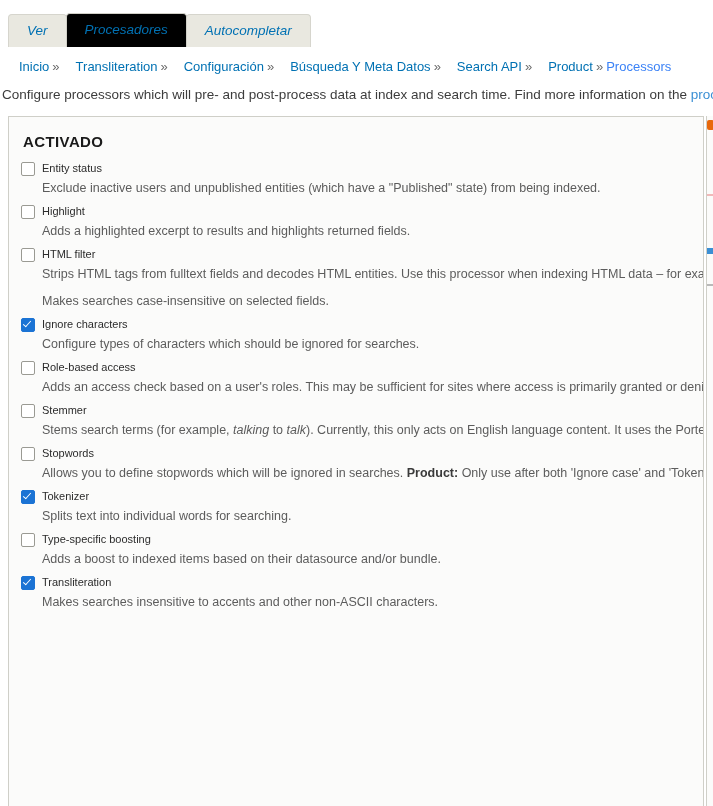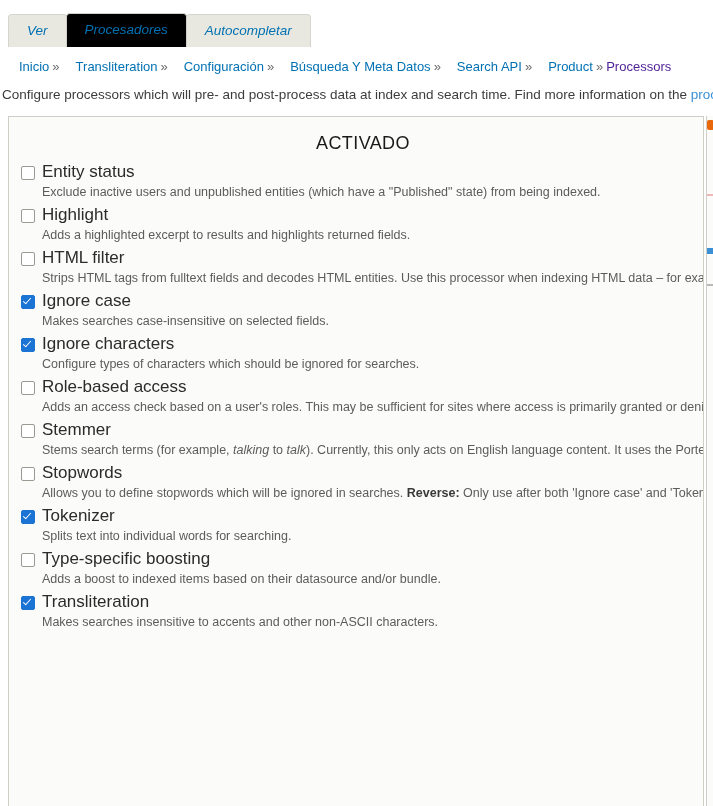--- a/index.html
+++ b/index.html
@@ -75,21 +75,21 @@
     color: #0071b3;
     text-decoration: none;
     cursor: pointer;
     margin-left: 13px;
   }
   .breadcrumb .sep {
     color: #6b6b6b;
     padding: 0 3px;
   }
   .breadcrumb .current {
-    color: #4c1d95;
+    color: #3b82f6;
   }
 
   
   .intro {
     padding: 11px 0 0 2px;
     font-size: 13.5px;
     line-height: 18px;
     color: #3c3c3c;
     white-space: nowrap;
     overflow: hidden;
@@ -111,26 +111,25 @@
     left: 8px;
     top: 0;
     width: 696px;
     height: 693px;
     background: #fbfbfa;
     border: 1px solid #cfcfc8;
     box-sizing: border-box;
     overflow: hidden;
   }
   .panel-title {
-    font-size: 18px;
-    font-weight: normal;
+    font-size: 15px;
+    font-weight: bold;
     letter-spacing: 0.4px;
     color: #1a1a1a;
     padding: 16px 0 0 14px;
-    text-align: center;
   }
 
   .proc-list {
     padding: 10px 0 0 12px;
   }
   .proc-item {
     margin-bottom: 7px;
   }
   .proc-head {
     display: flex;
@@ -160,21 +159,21 @@
     position: absolute;
     left: 3px;
     top: 0px;
     width: 3px;
     height: 7px;
     border: solid #fff;
     border-width: 0 1.6px 1.6px 0;
     transform: rotate(42deg);
   }
   .proc-label {
-    font-size: 17px;
+    font-size: 11px;
     color: #2b2b2b;
     cursor: pointer;
   }
   .proc-desc {
     font-size: 12.5px;
     color: #5c5c5c;
     line-height: 16px;
     padding: 4px 0 0 21px;
     white-space: nowrap;
     overflow: hidden;
@@ -247,24 +246,20 @@
           <div class="proc-desc">Adds a highlighted excerpt to results and highlights returned fields.</div>
         </div>
         <div class="proc-item">
           <div class="proc-head">
             <span class="cb" role="checkbox"></span>
             <span class="proc-label">HTML filter</span>
           </div>
           <div class="proc-desc">Strips HTML tags from fulltext fields and decodes HTML entities. Use this processor when indexing HTML data – for examp</div>
         </div>
         <div class="proc-item">
-          <div class="proc-head">
-            <span class="cb checked" role="checkbox"></span>
-            <span class="proc-label">Ignore case</span>
-          </div>
           <div class="proc-desc">Makes searches case-insensitive on selected fields.</div>
         </div>
         <div class="proc-item">
           <div class="proc-head">
             <span class="cb checked" role="checkbox"></span>
             <span class="proc-label">Ignore characters</span>
           </div>
           <div class="proc-desc">Configure types of characters which should be ignored for searches.</div>
         </div>
         <div class="proc-item">
@@ -279,21 +274,21 @@
             <span class="cb" role="checkbox"></span>
             <span class="proc-label">Stemmer</span>
           </div>
           <div class="proc-desc">Stems search terms (for example, <em>talking</em> to <em>talk</em>). Currently, this only acts on English language content. It uses the Porter</div>
         </div>
         <div class="proc-item">
           <div class="proc-head">
             <span class="cb" role="checkbox"></span>
             <span class="proc-label">Stopwords</span>
           </div>
-          <div class="proc-desc">Allows you to define stopwords which will be ignored in searches. <b>Reverse:</b> Only use after both 'Ignore case' and 'Tokeniz</div>
+          <div class="proc-desc">Allows you to define stopwords which will be ignored in searches. <b>Product:</b> Only use after both 'Ignore case' and 'Tokeniz</div>
         </div>
         <div class="proc-item">
           <div class="proc-head">
             <span class="cb checked" role="checkbox"></span>
             <span class="proc-label">Tokenizer</span>
           </div>
           <div class="proc-desc">Splits text into individual words for searching.</div>
         </div>
         <div class="proc-item">
           <div class="proc-head">

